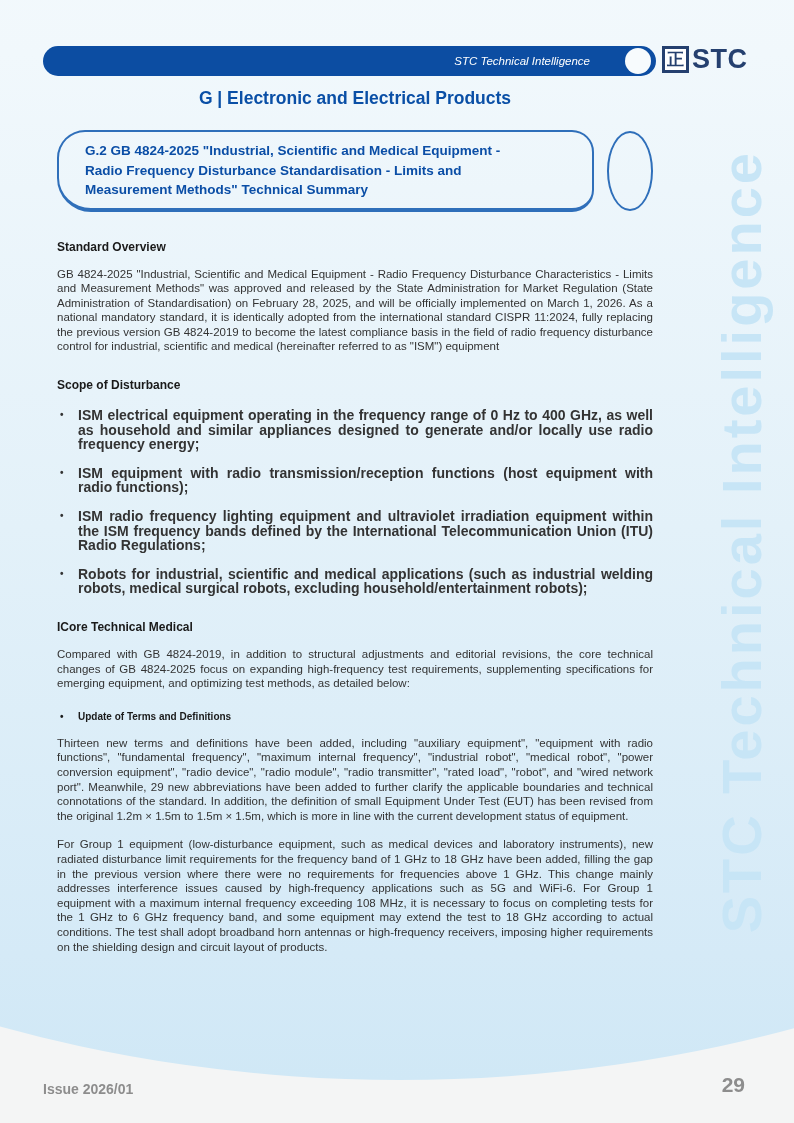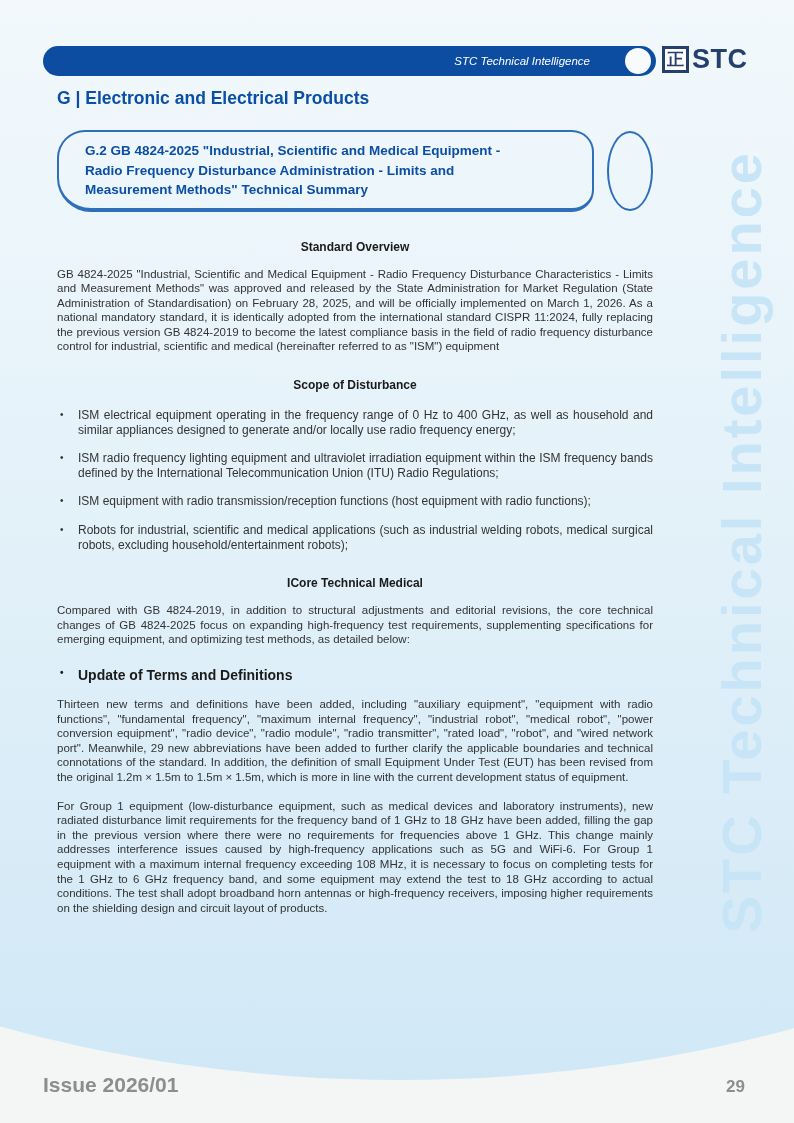--- a/index.html
+++ b/index.html
@@ -37,58 +37,58 @@
   }
   .logo { position:absolute; left:662px; top:44px; display:flex; align-items:center; z-index:2; }
   .logo-mark {
     width:27px; height:27px; border:3px solid #25406f; color:#25406f;
     font-weight:bold; font-size:17px; display:flex; align-items:center; justify-content:center;
     background:#ffffff; margin-right:3px;
   }
   .logo-text { font-size:27px; font-weight:800; color:#25406f; letter-spacing:0.5px;text-align:right; }
 
   .main { position:absolute; left:57px; top:88px; width:596px; z-index:2; }
-  .page-title { font-size:17.5px; font-weight:bold; color:#0a4fa6; margin-bottom:21px; }
+  .page-title { font-size:17.5px; font-weight:bold; color:#0a4fa6; margin-bottom:21px;text-align:center; }
 
   .title-row { display:flex; align-items:stretch; margin-bottom:28px; }
   .title-box {
     width:545px; border:2px solid #2f6fba; border-bottom-width:4px;
     border-radius:28px 22px 22px 34px;
     padding:9px 18px 8px 26px; background:transparent;
   }
   .title-box div { font-size:13.5px; font-weight:bold; color:#0b4ea6; line-height:19.5px; }
   .title-oval {
     width:47px; height:80px; margin-left:13px; align-self:center;
     border:2.5px solid #2f6fba; border-radius:50%;
   }
 
-  .sec-heading { font-size:12px; font-weight:bold; color:#1a1a1a; margin:24px 0 13px 0;text-align:center; }
+  .sec-heading { font-size:12px; font-weight:bold; color:#1a1a1a; margin:24px 0 13px 0; }
   .sec-heading.first { margin-top:0; }
   .body-p {
     font-size:11.5px; color:#333333; line-height:14.6px;
     text-align:justify; margin-bottom:14px;
   }
   ul.bullets { list-style:none; margin:16px 0 0 0; }
   ul.bullets li {
     position:relative; padding-left:21px; margin-bottom:14px;
-    font-size:12px; color:#333333; line-height:14.6px; text-align:justify;
+    font-size:14px; color:#333333; line-height:14.6px; text-align:justify;font-weight:bold;
   }
   ul.bullets li::before { content:"•"; position:absolute; left:3px; top:0; font-size:10px; }
   .sub-bullet {
     position:relative; padding-left:21px; margin:20px 0 14px 0;
-    font-size:14px; font-weight:bold; color:#1a1a1a;
+    font-size:10px; font-weight:bold; color:#1a1a1a;
   }
   .sub-bullet::before { content:"•"; position:absolute; left:3px; top:0; font-size:10px; }
 
   .footer-issue {
-    position:absolute; left:43px; bottom:26px; font-size:21px; font-weight:bold;
+    position:absolute; left:43px; bottom:26px; font-size:14px; font-weight:bold;
     color:#8d8d8d; z-index:2;
   }
   .footer-page {
-    position:absolute; right:49px; bottom:26px; font-size:17px; font-weight:bold;
+    position:absolute; right:49px; bottom:26px; font-size:21px; font-weight:bold;
     color:#8d8d8d; z-index:2;
   }
 </style>
 </head>
 <body>
 
 <div class="page">
   <div class="bg-ellipse"></div>
   <div class="watermark">STC Technical Intelligence</div>
 
@@ -101,34 +101,34 @@
     <span class="logo-mark">正</span>
     <span class="logo-text">STC</span>
   </div>
 
   <div class="main">
     <div class="page-title">G | Electronic and Electrical Products</div>
 
     <div class="title-row">
       <div class="title-box">
         <div>G.2 GB 4824-2025 "Industrial, Scientific and Medical Equipment -</div>
-        <div>Radio Frequency Disturbance Administration - Limits and</div>
+        <div>Radio Frequency Disturbance Standardisation - Limits and</div>
         <div>Measurement Methods" Technical Summary</div>
       </div>
       <div class="title-oval"></div>
     </div>
 
     <div class="sec-heading first">Standard Overview</div>
     <p class="body-p">GB 4824-2025 "Industrial, Scientific and Medical Equipment - Radio Frequency Disturbance Characteristics - Limits and Measurement Methods" was approved and released by the State Administration for Market Regulation (State Administration of Standardisation) on February 28, 2025, and will be officially implemented on March 1, 2026. As a national mandatory standard, it is identically adopted from the international standard CISPR 11:2024, fully replacing the previous version GB 4824-2019 to become the latest compliance basis in the field of radio frequency disturbance control for industrial, scientific and medical (hereinafter referred to as "ISM") equipment</p>
 
     <div class="sec-heading">Scope of Disturbance</div>
     <ul class="bullets">
       <li>ISM electrical equipment operating in the frequency range of 0 Hz to 400 GHz, as well as household and similar appliances designed to generate and/or locally use radio frequency energy;</li>
+      <li>ISM equipment with radio transmission/reception functions (host equipment with radio functions);</li>
       <li>ISM radio frequency lighting equipment and ultraviolet irradiation equipment within the ISM frequency bands defined by the International Telecommunication Union (ITU) Radio Regulations;</li>
-      <li>ISM equipment with radio transmission/reception functions (host equipment with radio functions);</li>
       <li>Robots for industrial, scientific and medical applications (such as industrial welding robots, medical surgical robots, excluding household/entertainment robots);</li>
     </ul>
 
     <div class="sec-heading">ICore Technical Medical</div>
     <p class="body-p">Compared with GB 4824-2019, in addition to structural adjustments and editorial revisions, the core technical changes of GB 4824-2025 focus on expanding high-frequency test requirements, supplementing specifications for emerging equipment, and optimizing test methods, as detailed below:</p>
 
     <div class="sub-bullet">Update of Terms and Definitions</div>
     <p class="body-p">Thirteen new terms and definitions have been added, including "auxiliary equipment", "equipment with radio functions", "fundamental frequency", "maximum internal frequency", "industrial robot", "medical robot", "power conversion equipment", "radio device", "radio module", "radio transmitter", "rated load", "robot", and "wired network port". Meanwhile, 29 new abbreviations have been added to further clarify the applicable boundaries and technical connotations of the standard. In addition, the definition of small Equipment Under Test (EUT) has been revised from the original 1.2m × 1.5m to 1.5m × 1.5m, which is more in line with the current development status of equipment.</p>
 
     <p class="body-p">For Group 1 equipment (low-disturbance equipment, such as medical devices and laboratory instruments), new radiated disturbance limit requirements for the frequency band of 1 GHz to 18 GHz have been added, filling the gap in the previous version where there were no requirements for frequencies above 1 GHz. This change mainly addresses interference issues caused by high-frequency applications such as 5G and WiFi-6. For Group 1 equipment with a maximum internal frequency exceeding 108 MHz, it is necessary to focus on completing tests for the 1 GHz to 6 GHz frequency band, and some equipment may extend the test to 18 GHz according to actual conditions. The test shall adopt broadband horn antennas or high-frequency receivers, imposing higher requirements on the shielding design and circuit layout of products.</p>

